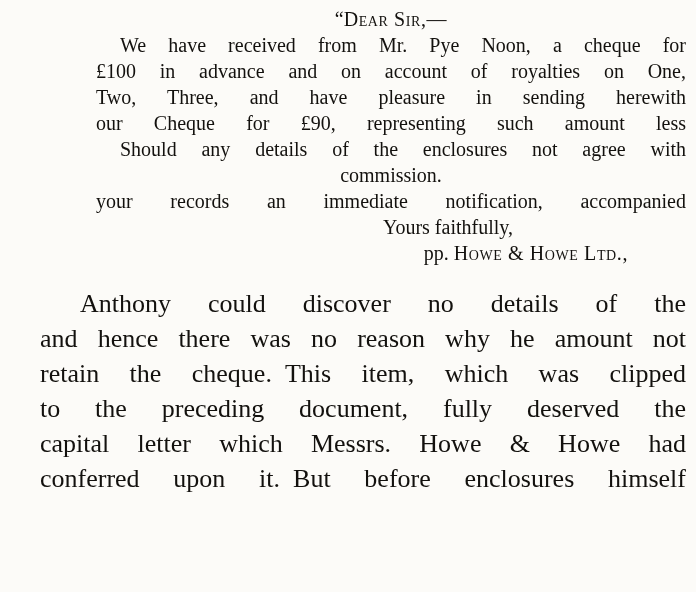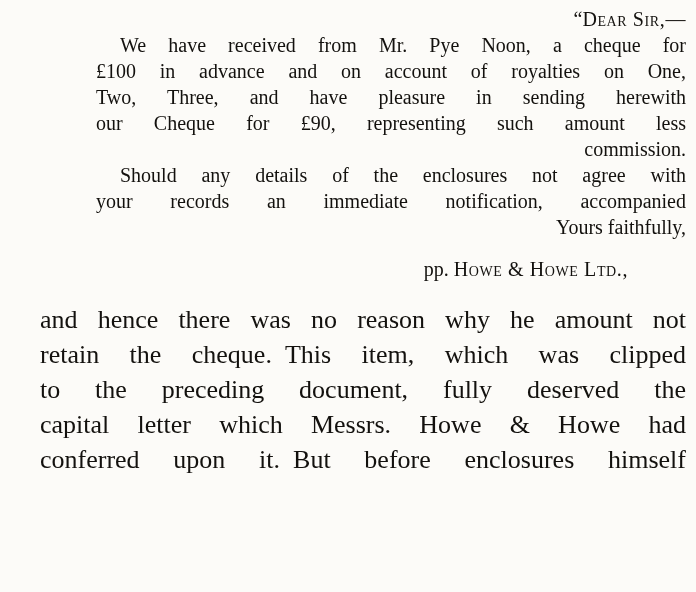--- a/index.html
+++ b/index.html
@@ -30,41 +30,42 @@
     font-size: 26px;
     line-height: 35px;
   }
   .line {
     min-height: 1em;
   }
   .line.j {
     text-align: justify;
     text-align-last: justify;
   }
-  .line.l { text-align: right; }
+  .line.l { text-align: center; }
   .line.r { text-align: right; }
   .it { }
   .sc { font-variant: small-caps; letter-spacing: 0.6px; }
 </style>
 </head>
 <body>
 
 <div class="page">
   <div class="letter">
       <div class="line l"><span>“</span><span class="sc">Dear Sir,—</span></div>
       <div class="line j" style="padding-left: 24px;"><span>We have received from Mr. Pye Noon, a cheque for</span></div>
       <div class="line j"><span>£100 in advance and on account of royalties on </span><span class="it">One,</span></div>
       <div class="line j"><span class="it">Two, Three,</span><span> and have pleasure in sending herewith</span></div>
       <div class="line j"><span>our Cheque for £90, representing such amount less</span></div>
+      <div class="line j" style="padding-left: 24px;"><span>Should any details of the enclosures not agree with</span></div>
       <div class="line l"><span>commission.</span></div>
-      <div class="line j" style="padding-left: 24px;"><span>Should any details of the enclosures not agree with</span></div>
       <div class="line j"><span>your records an immediate notification, accompanied</span></div>
       <div class="line l" style="margin-left: 114px;"><span>Yours faithfully,</span></div>
-      <div class="line r" style="padding-right: 58px; margin-top: 16px;"><span class="it">pp.</span><span> </span><span class="sc">Howe &amp; Howe Ltd.,</span></div>
+      <div class="line r" style="padding-right: 58px;"><span class="it">pp.</span><span> </span><span class="sc">Howe &amp; Howe Ltd.,</span></div>
     </div>
   <div class="body-para">
+      <div class="line j" style="padding-left: 40px;"><span>Anthony could discover no details of the</span></div>
       <div class="line j"><span>and hence there was no reason why he amount not</span></div>
       <div class="line j"><span>retain the cheque. This item, which was clipped</span></div>
       <div class="line j"><span>to the preceding document, fully deserved the</span></div>
       <div class="line j"><span>capital letter which Messrs. Howe &amp; Howe had</span></div>
       <div class="line j"><span>conferred upon it. But before enclosures himself</span></div>
     </div>
 </div>
 
 </body></html>

